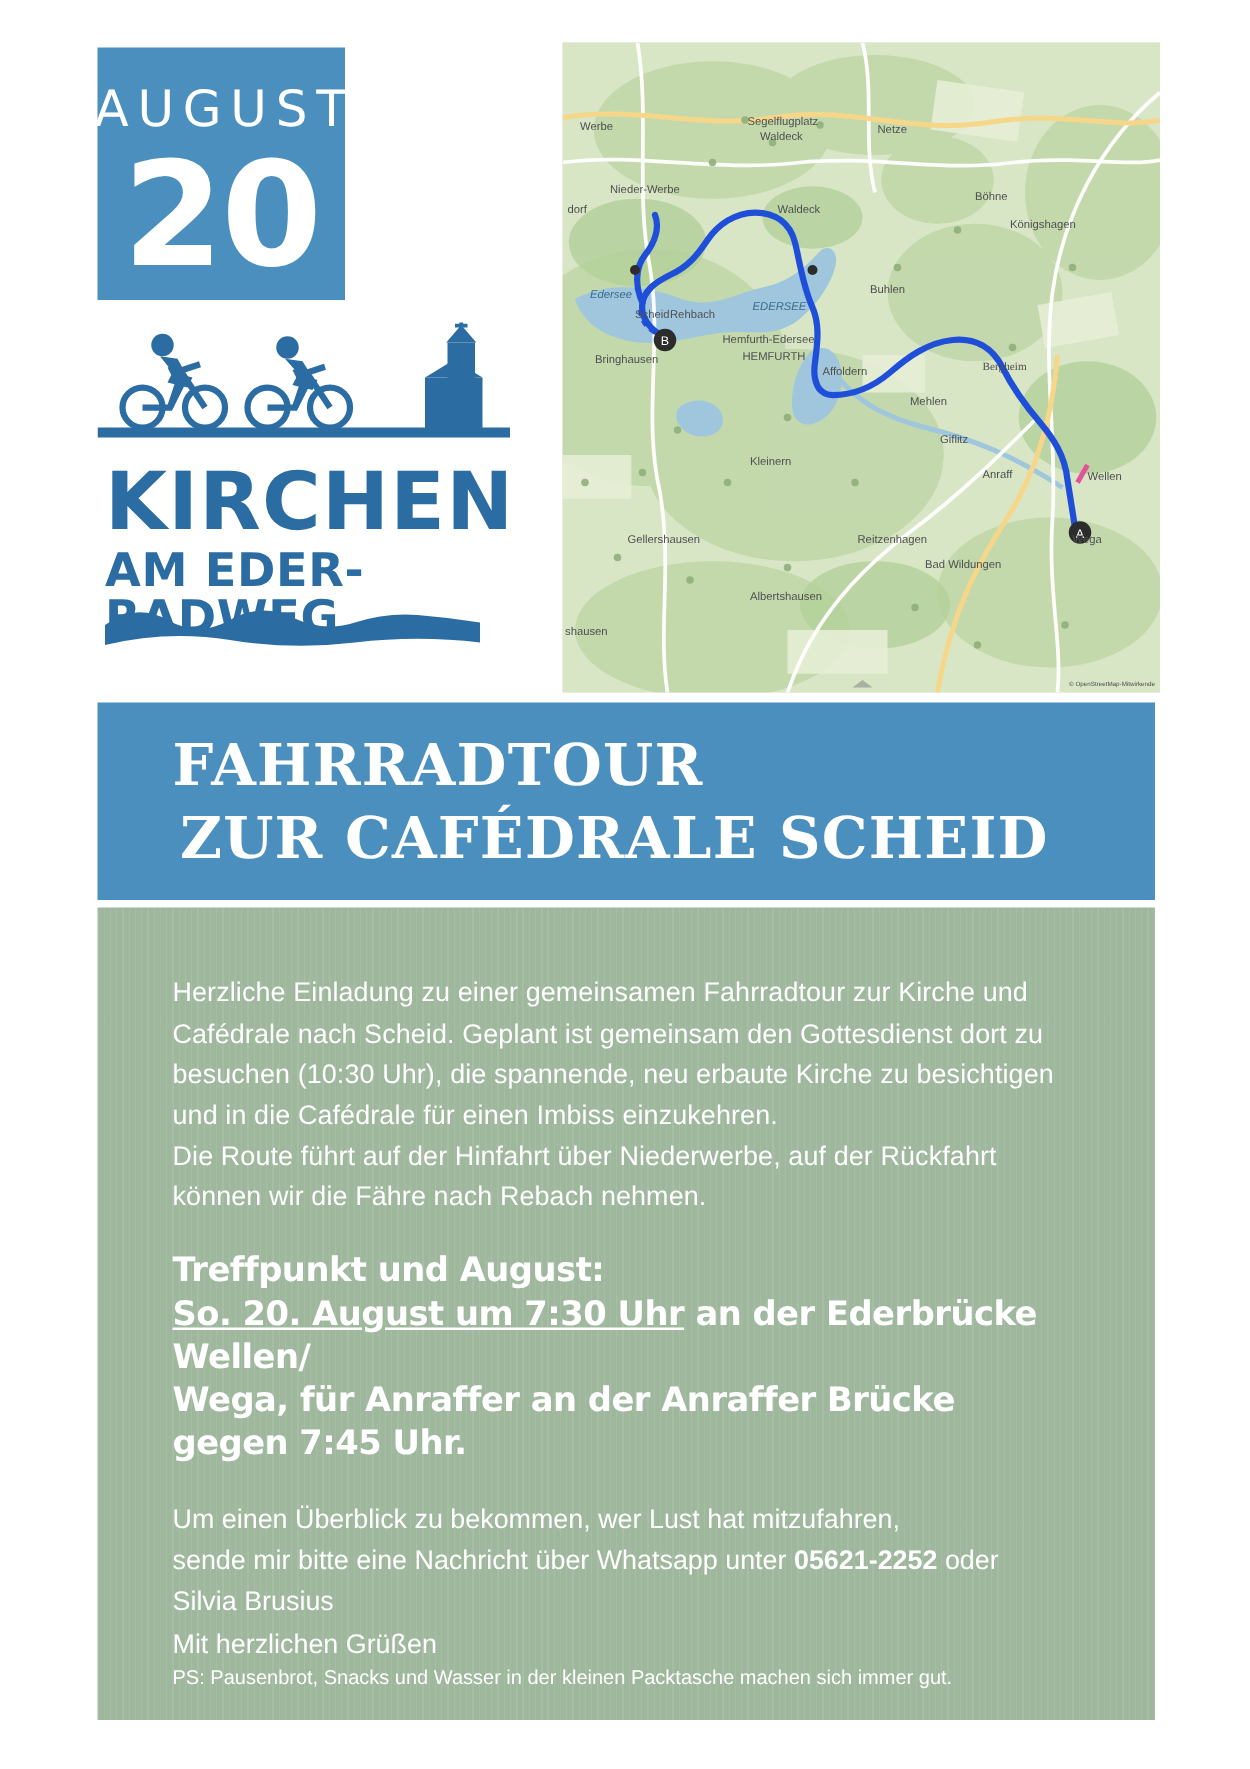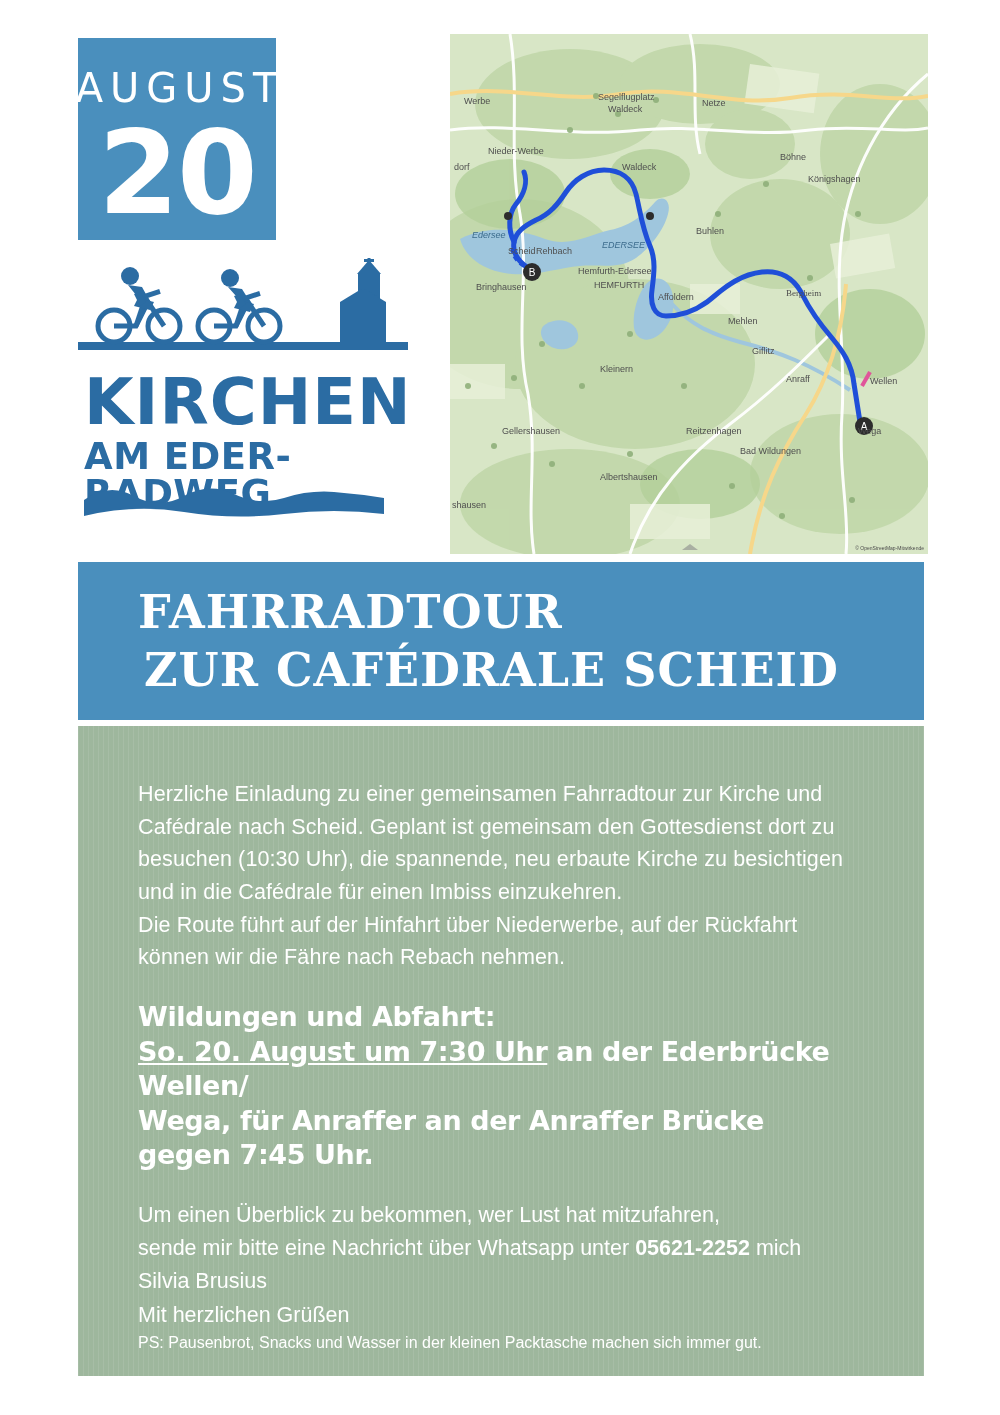--- a/index.html
+++ b/index.html
@@ -379,26 +379,26 @@
 <div id="title-band">
   <div class="tl">FAHRRADTOUR</div>
   <div class="tl tl2">ZUR  CAFÉDRALE SCHEID</div>
 </div>
 
 <div id="body-panel">
   <p class="intro">Herzliche Einladung zu einer gemeinsamen Fahrradtour zur Kirche und Cafédrale nach Scheid. Geplant ist gemeinsam den Gottesdienst dort zu besuchen (10:30 Uhr), die spannende, neu erbaute Kirche zu besichtigen und in die Cafédrale für einen Imbiss einzukehren.</p>
   <p class="intro second">Die Route führt auf der Hinfahrt über Niederwerbe, auf der Rückfahrt können wir die Fähre nach Rebach nehmen.</p>
 
   <div class="meet">
-    <div>Wildungen und Abfahrt:</div>
+    <div>Treffpunkt und August:</div>
     <div><span class="underline">So. 20. August um 7:30 Uhr</span><span> an der Ederbrücke Wellen/</span></div>
     <div>Wega, für Anraffer an der Anraffer Brücke gegen 7:45 Uhr.</div>
   </div>
 
   <div class="outro">
     <div>Um einen Überblick zu bekommen, wer Lust hat mitzufahren,</div>
-    <div><span>sende mir bitte eine Nachricht über Whatsapp unter </span><span class="phone">05621-2252</span><span> mich</span></div>
+    <div><span>sende mir bitte eine Nachricht über Whatsapp unter </span><span class="phone">05621-2252</span><span> oder</span></div>
     <div>Silvia Brusius</div>
     <div>Mit herzlichen Grüßen</div>
   </div>
 
   <p class="ps">PS: Pausenbrot, Snacks und Wasser in der kleinen Packtasche machen sich immer gut.</p>
 </div>
 
 </body></html>

